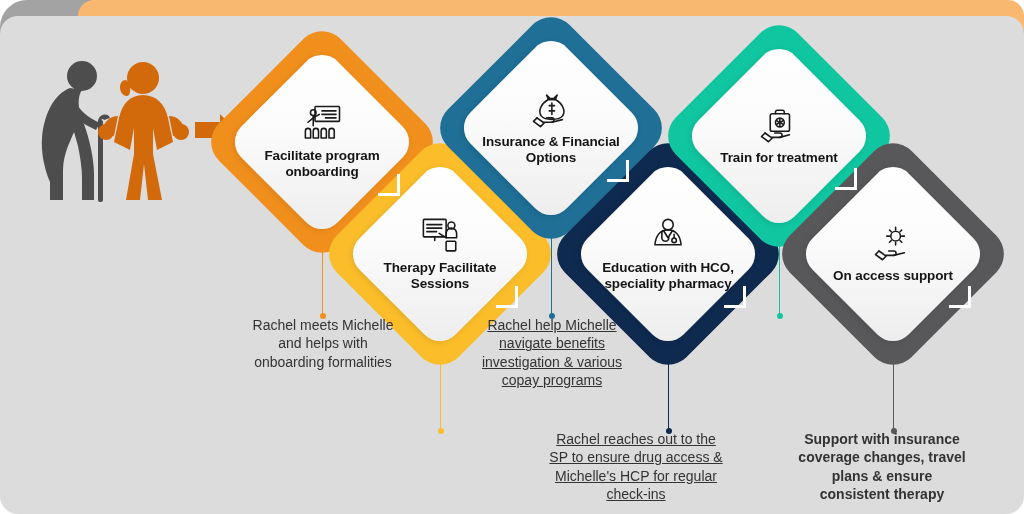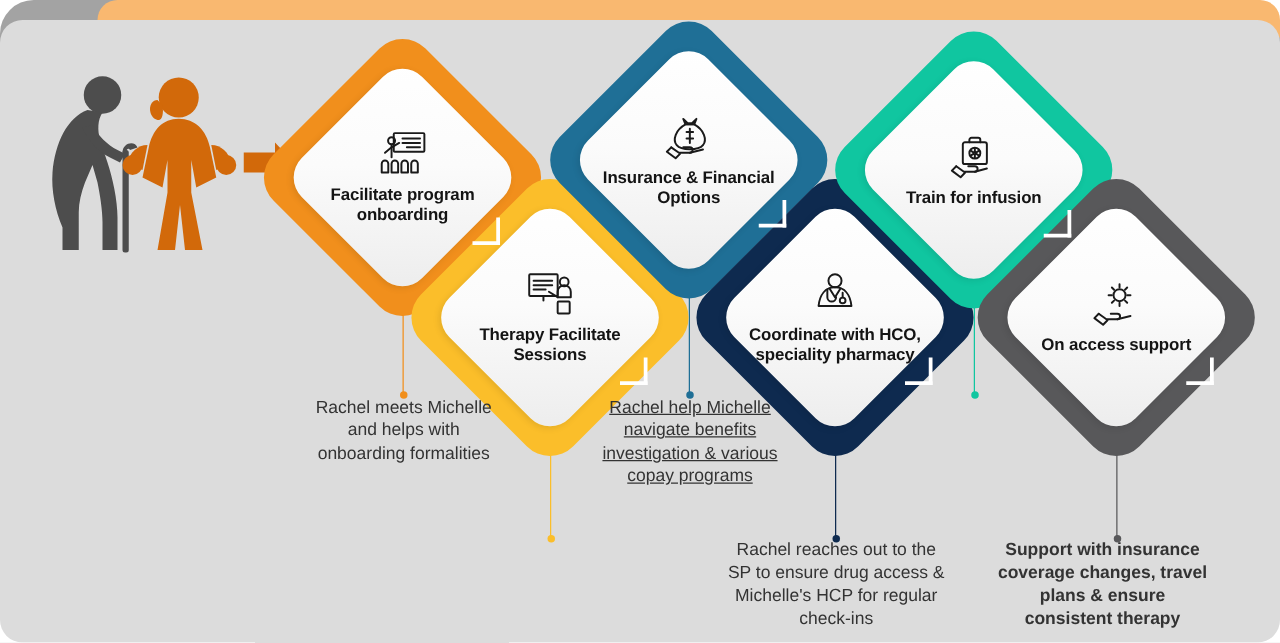--- a/index.html
+++ b/index.html
@@ -264,21 +264,21 @@
       <span class="diamond-icon">
         <svg viewBox="0 0 48 44" fill="none" stroke="#1a1a1a" stroke-width="1.8" stroke-linecap="round" stroke-linejoin="round">
           <circle cx="24" cy="9" r="6"></circle>
           <path d="M24 15 C15 15 10 22 9 32 h30 C38 22 33 15 24 15 z"></path>
           <path d="M19 16 l5 8 l5 -8"></path>
           <path d="M17 17 v7 a4 4 0 0 0 8 0"></path>
           <circle cx="31" cy="27" r="2.6"></circle>
           <path d="M31 20 v4"></path>
         </svg>
       </span>
-      <span class="diamond-title">Coordinate with HCO, speciality pharmacy</span>
+      <span class="diamond-title">Education with HCO, speciality pharmacy</span>
     </div>
   </div>
 
   <div class="diamond-wrap" style="left:693px; top:50px;">
     <div class="diamond-outer" style="background:#10c6a0;"></div>
     <div class="diamond-inner"></div>
     <div class="chev">
         <i></i>
       </div>
     <div class="diamond-content">
@@ -287,21 +287,21 @@
           <path d="M20 8 v-2 a2 2 0 0 1 2 -2 h6 a2 2 0 0 1 2 2 v2"></path>
           <rect x="14" y="8" width="22" height="20" rx="2"></rect>
           <circle cx="25" cy="18" r="5"></circle>
           <path d="M25 14 v3 M25 19 v3 M21.5 16 l2.5 1.5 M28.5 16 l-2.5 1.5
                    M21.5 20 l2.5 -1.5 M28.5 20 l-2.5 -1.5"></path>
           <path d="M8 30 l7 5 h10 a2.5 2.5 0 0 0 0 -5 h-6"></path>
           <path d="M8 30 l-4 4 l8 6 l4 -4"></path>
           <path d="M25 35 l11 -3"></path>
         </svg>
       </span>
-      <span class="diamond-title">Train for infusion</span>
+      <span class="diamond-title">Train for treatment</span>
     </div>
   </div>
 
   <div class="diamond-wrap" style="left:807px; top:168px;">
     <div class="diamond-outer" style="background:#58585a;"></div>
     <div class="diamond-inner"></div>
     <div class="chev">
         <i></i>
       </div>
     <div class="diamond-content">
@@ -317,18 +317,18 @@
       </span>
       <span class="diamond-title">On access support</span>
     </div>
   </div>
 
   <div class="caption" style="left:250px; top:316px; width:146px;">Rachel meets Michelle and helps with onboarding formalities</div>
 
 
   <div class="caption" style="left:477px; top:316px; width:150px;text-decoration:underline;">Rachel help Michelle navigate benefits investigation &amp; various copay programs</div>
 
-  <div class="caption" style="left:581px; top:430px; width:176px;">Rachel reaches out to the SP to ensure drug access &amp; Michelle's HCP for regular check-ins</div>
+  <div class="caption" style="left:548px; top:430px; width:176px;text-decoration:underline;">Rachel reaches out to the SP to ensure drug access &amp; Michelle's HCP for regular check-ins</div>
 
 
   <div class="caption" style="left:796px; top:430px; width:172px;font-weight:bold;">Support with insurance coverage changes, travel plans &amp; ensure consistent therapy</div>
 
 </div>
 
 </body></html>

